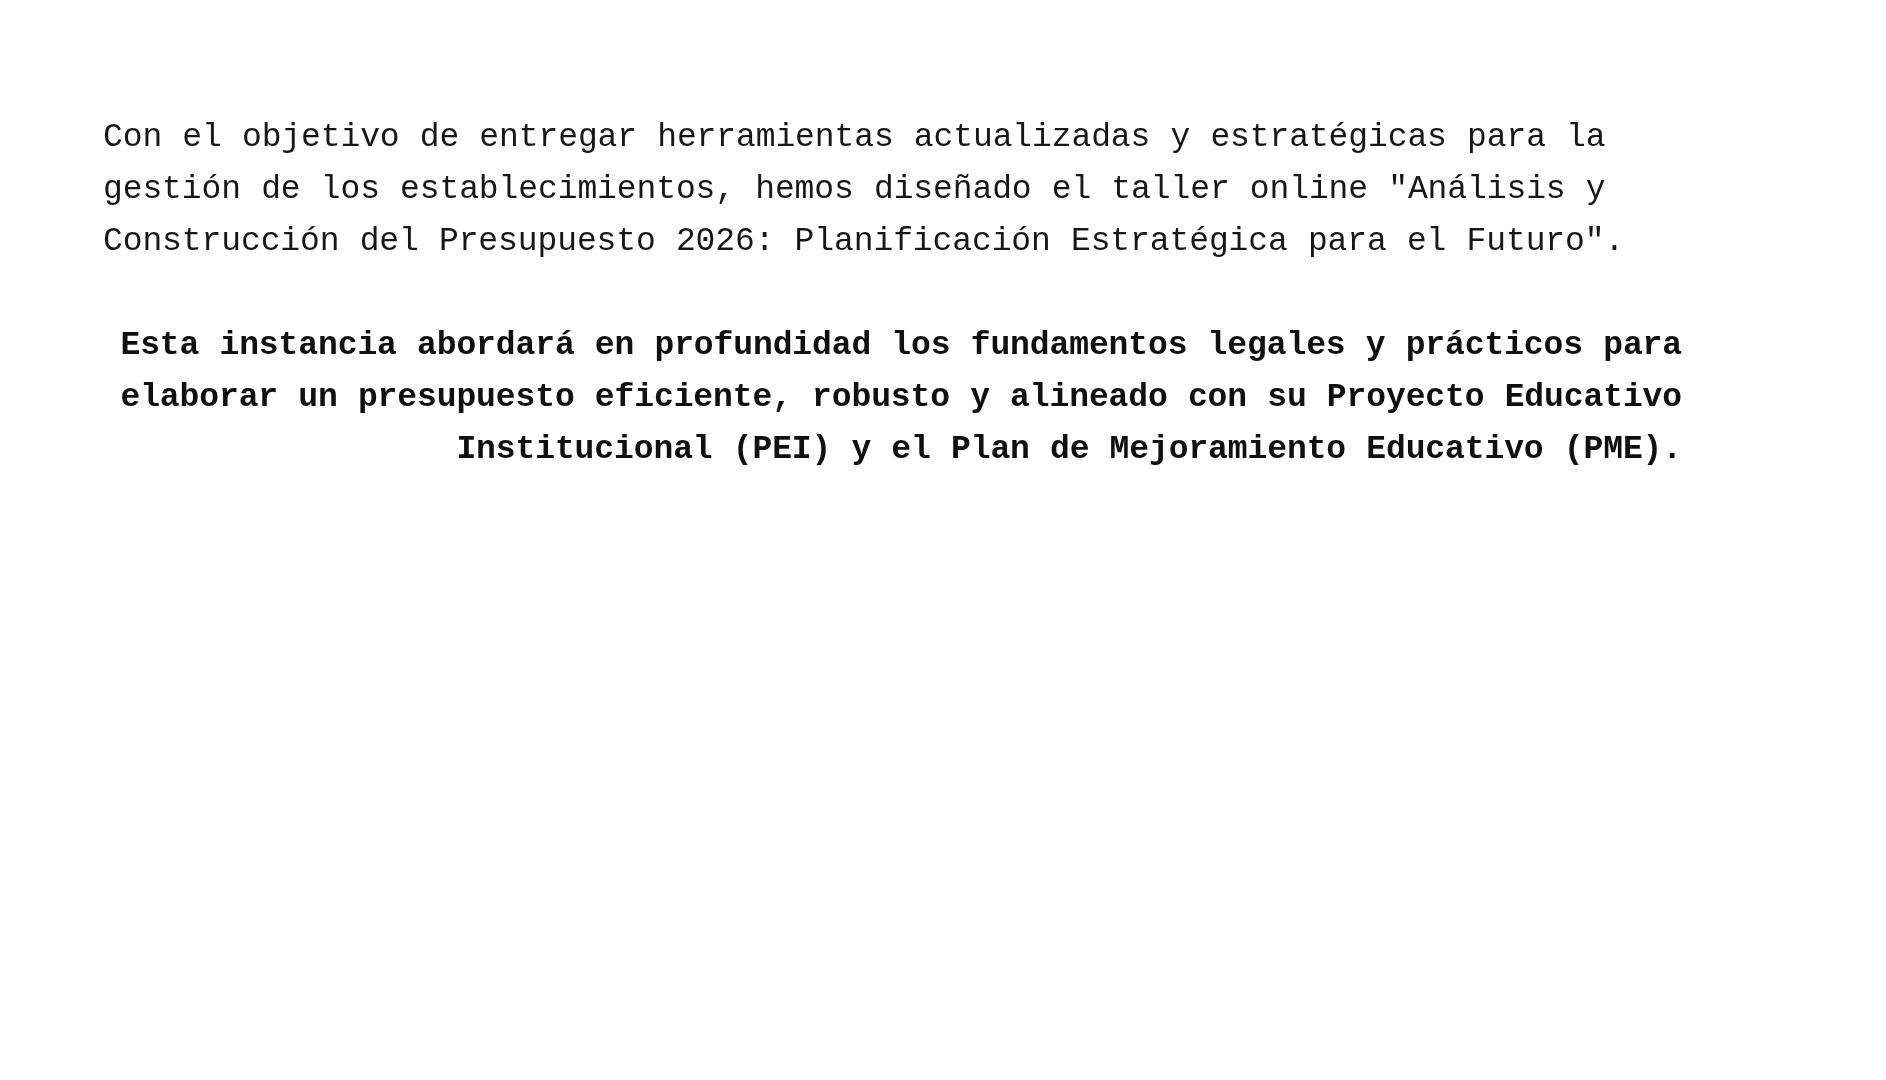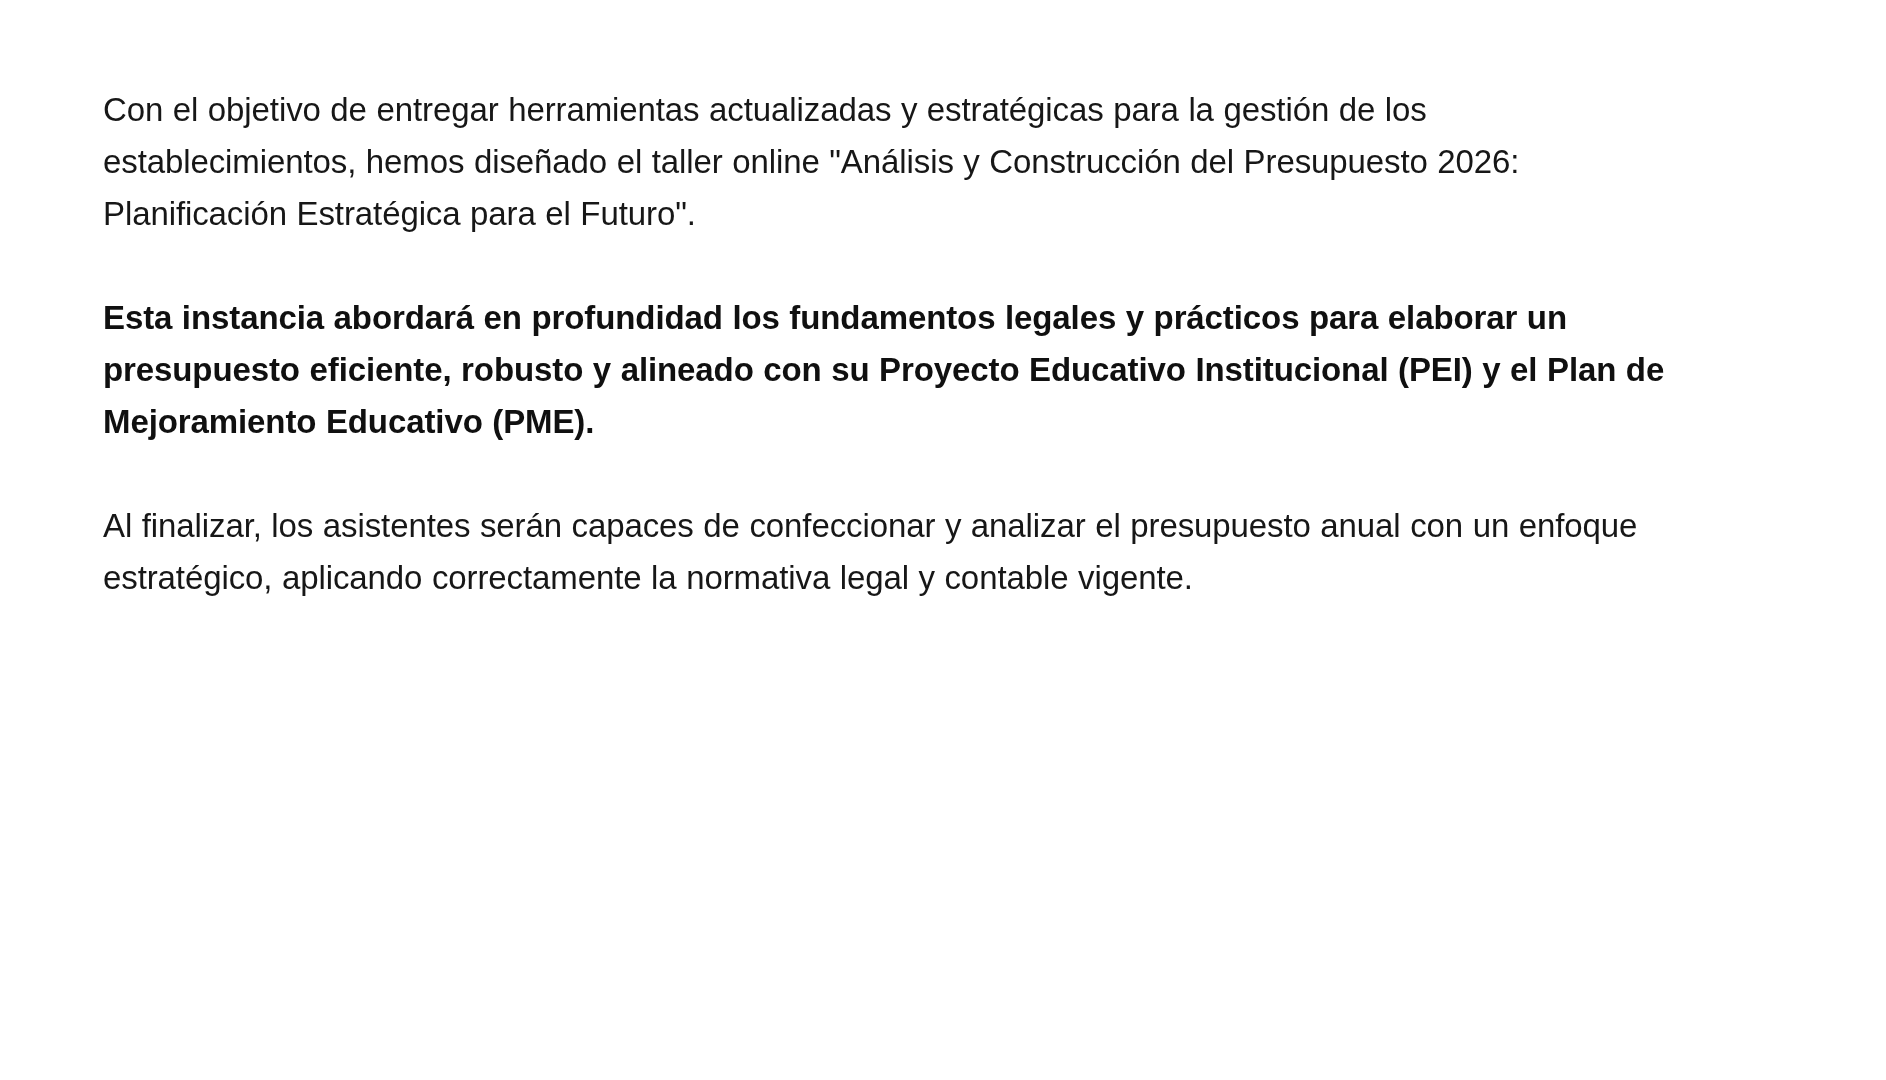--- a/index.html
+++ b/index.html
@@ -12,44 +12,45 @@
     height: 1080px;
     font-family: "Liberation Sans", sans-serif;
     color: #1a1a1a;
     overflow: hidden;
   }
   .page {
     box-sizing: border-box;
     width: 1782px;
     height: 1080px;
     background: #ffffff;
-    padding: 84px 100px 0 103px;
+    padding: 112px 100px 0 103px;
+    font-family: Liberation Mono, monospace;
   }
   .content {
     max-width: 1640px;
   }
   p.para {
     margin: 0 0 0 0;
     font-size: 33px;
     line-height: 52px;
     font-weight: 400;
     letter-spacing: -0.1px;
     color: #171717;
     word-spacing: 0.5px;
   }
   p.para + p.para {
     margin-top: 52px;
+    text-align: right;
   }
   p.para.bold {
     font-weight: 700;
     color: #101010;
   }
 </style>
 </head>
 <body>
 
 <div class="page">
   <div class="content">
     <p class="para">Con el objetivo de entregar herramientas actualizadas y estratégicas para la gestión de los establecimientos, hemos diseñado el taller online "Análisis y Construcción del Presupuesto 2026: Planificación Estratégica para el Futuro".</p>
     <p class="para bold">Esta instancia abordará en profundidad los fundamentos legales y prácticos para elaborar un presupuesto eficiente, robusto y alineado con su Proyecto Educativo Institucional (PEI) y el Plan de Mejoramiento Educativo (PME).</p>
-    <p class="para">Al finalizar, los asistentes serán capaces de confeccionar y analizar el presupuesto anual con un enfoque estratégico, aplicando correctamente la normativa legal y contable vigente.</p>
   </div>
 </div>
 
 </body></html>

